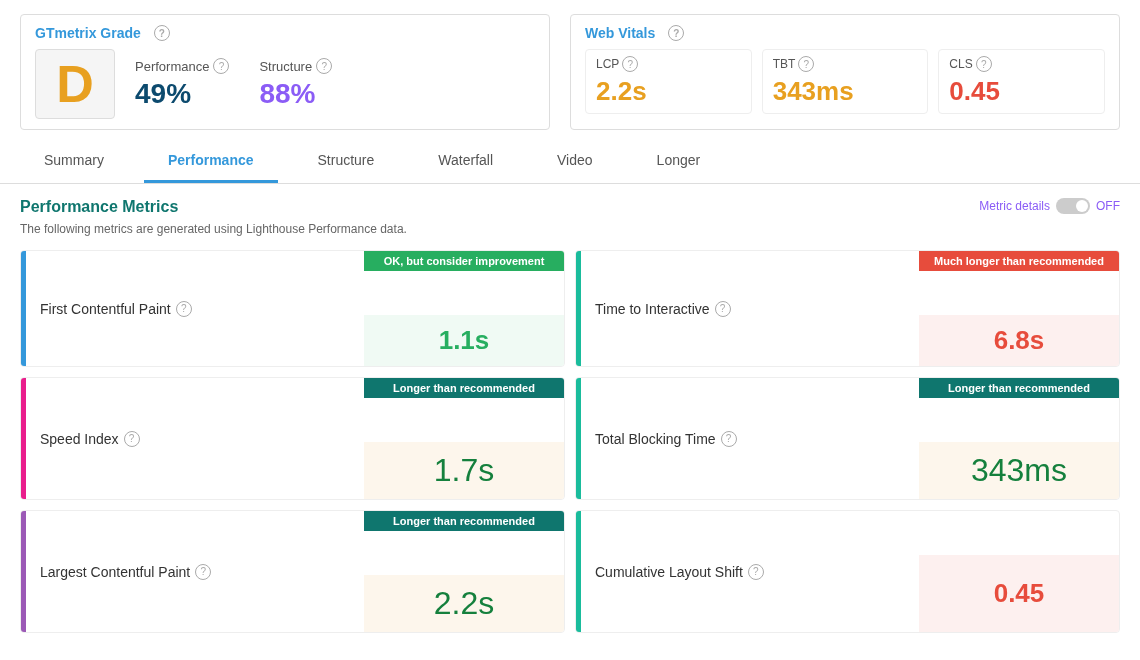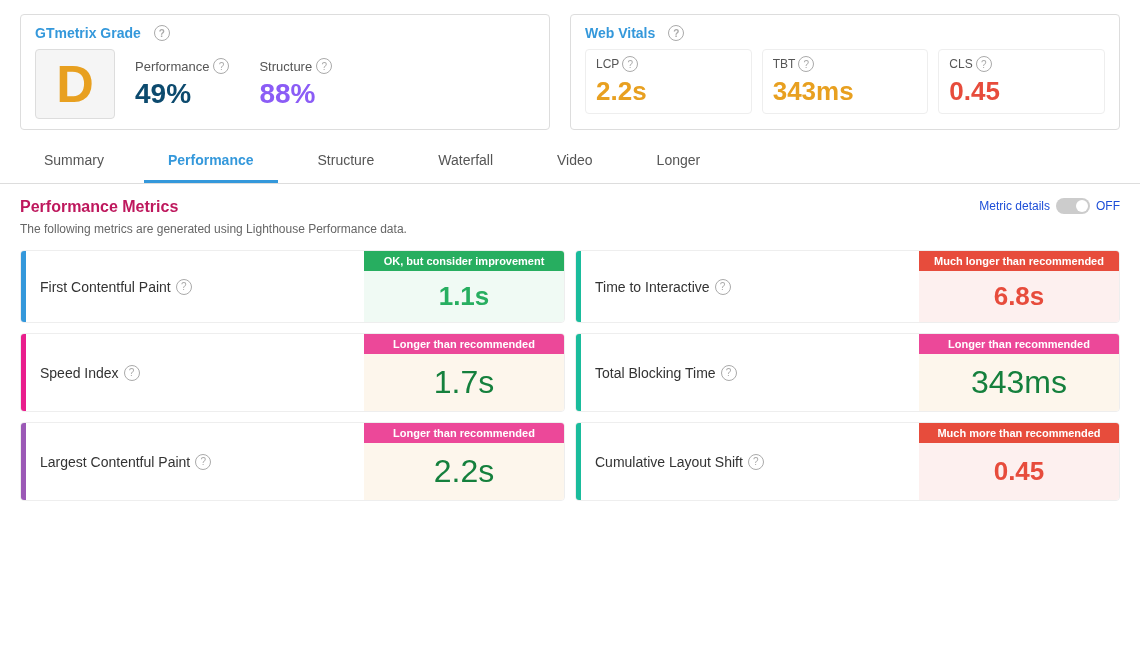--- a/index.html
+++ b/index.html
@@ -136,21 +136,21 @@
       border-bottom: 3px solid #3498db;
       font-weight: bold;
     }
 
     
     .metrics-section {
       padding: 14px 20px;
     }
 
     .metrics-title {
-      color: #be185d;
+      color: #0f766e;
       font-size: 16px;
       font-weight: bold;
       margin-bottom: 6px;
     }
 
     .metrics-subtitle {
       color: #666;
       font-size: 12px;
       margin-bottom: 14px;
     }
@@ -159,21 +159,21 @@
       display: flex;
       justify-content: space-between;
       align-items: flex-start;
     }
 
     .metric-toggle {
       display: flex;
       align-items: center;
       gap: 6px;
       font-size: 12px;
-      color: #1d4ed8;
+      color: #8b5cf6;
     }
 
     .toggle-switch {
       width: 34px;
       height: 16px;
       background: #ccc;
       border-radius: 8px;
       position: relative;
       cursor: pointer;
     }
@@ -237,29 +237,30 @@
 
     .result-badge {
       padding: 4px 8px;
       text-align: center;
       font-size: 11px;
       font-weight: bold;
       color: #fff;
     }
 
     .badge-green { background: #27ae60; }
-    .badge-orange { background: #ec4899; }
+    .badge-orange { background: #0f766e; }
     .badge-red { background: #e74c3c; }
 
     .result-value-area {
       flex: 1;
       display: flex;
       align-items: center;
       justify-content: center;
       padding: 10px;
+      margin-top: 44px;
     }
 
     .result-value-green { color: #27ae60; font-size: 26px; font-weight: bold; }
     .result-value-orange { color: #15803d; font-size: 32px; font-weight: normal; }
     .result-value-red { color: #e74c3c; font-size: 26px; font-weight: bold; }
 
     .result-bg-light-green { background: #f0faf4; }
     .result-bg-light-orange { background: #fdf6ec; }
     .result-bg-light-red { background: #fdf0ef; }
   </style>
@@ -426,20 +427,19 @@
   </div>
       <div class="metric-card">
     <div class="metric-left-bar bar-teal"></div>
     <div class="metric-info">
       <div class="metric-name">
         Cumulative Layout Shift
         <span class="help-icon">?</span>
       </div>
     </div>
     <div class="metric-result">
-      <div class="result-badge badge-red">Much more than recommended</div>
       <div class="result-value-area result-bg-light-red">
         <span class="result-value-red">0.45</span>
       </div>
     </div>
   </div>
     </div>
 </div>
 
 </body></html>

